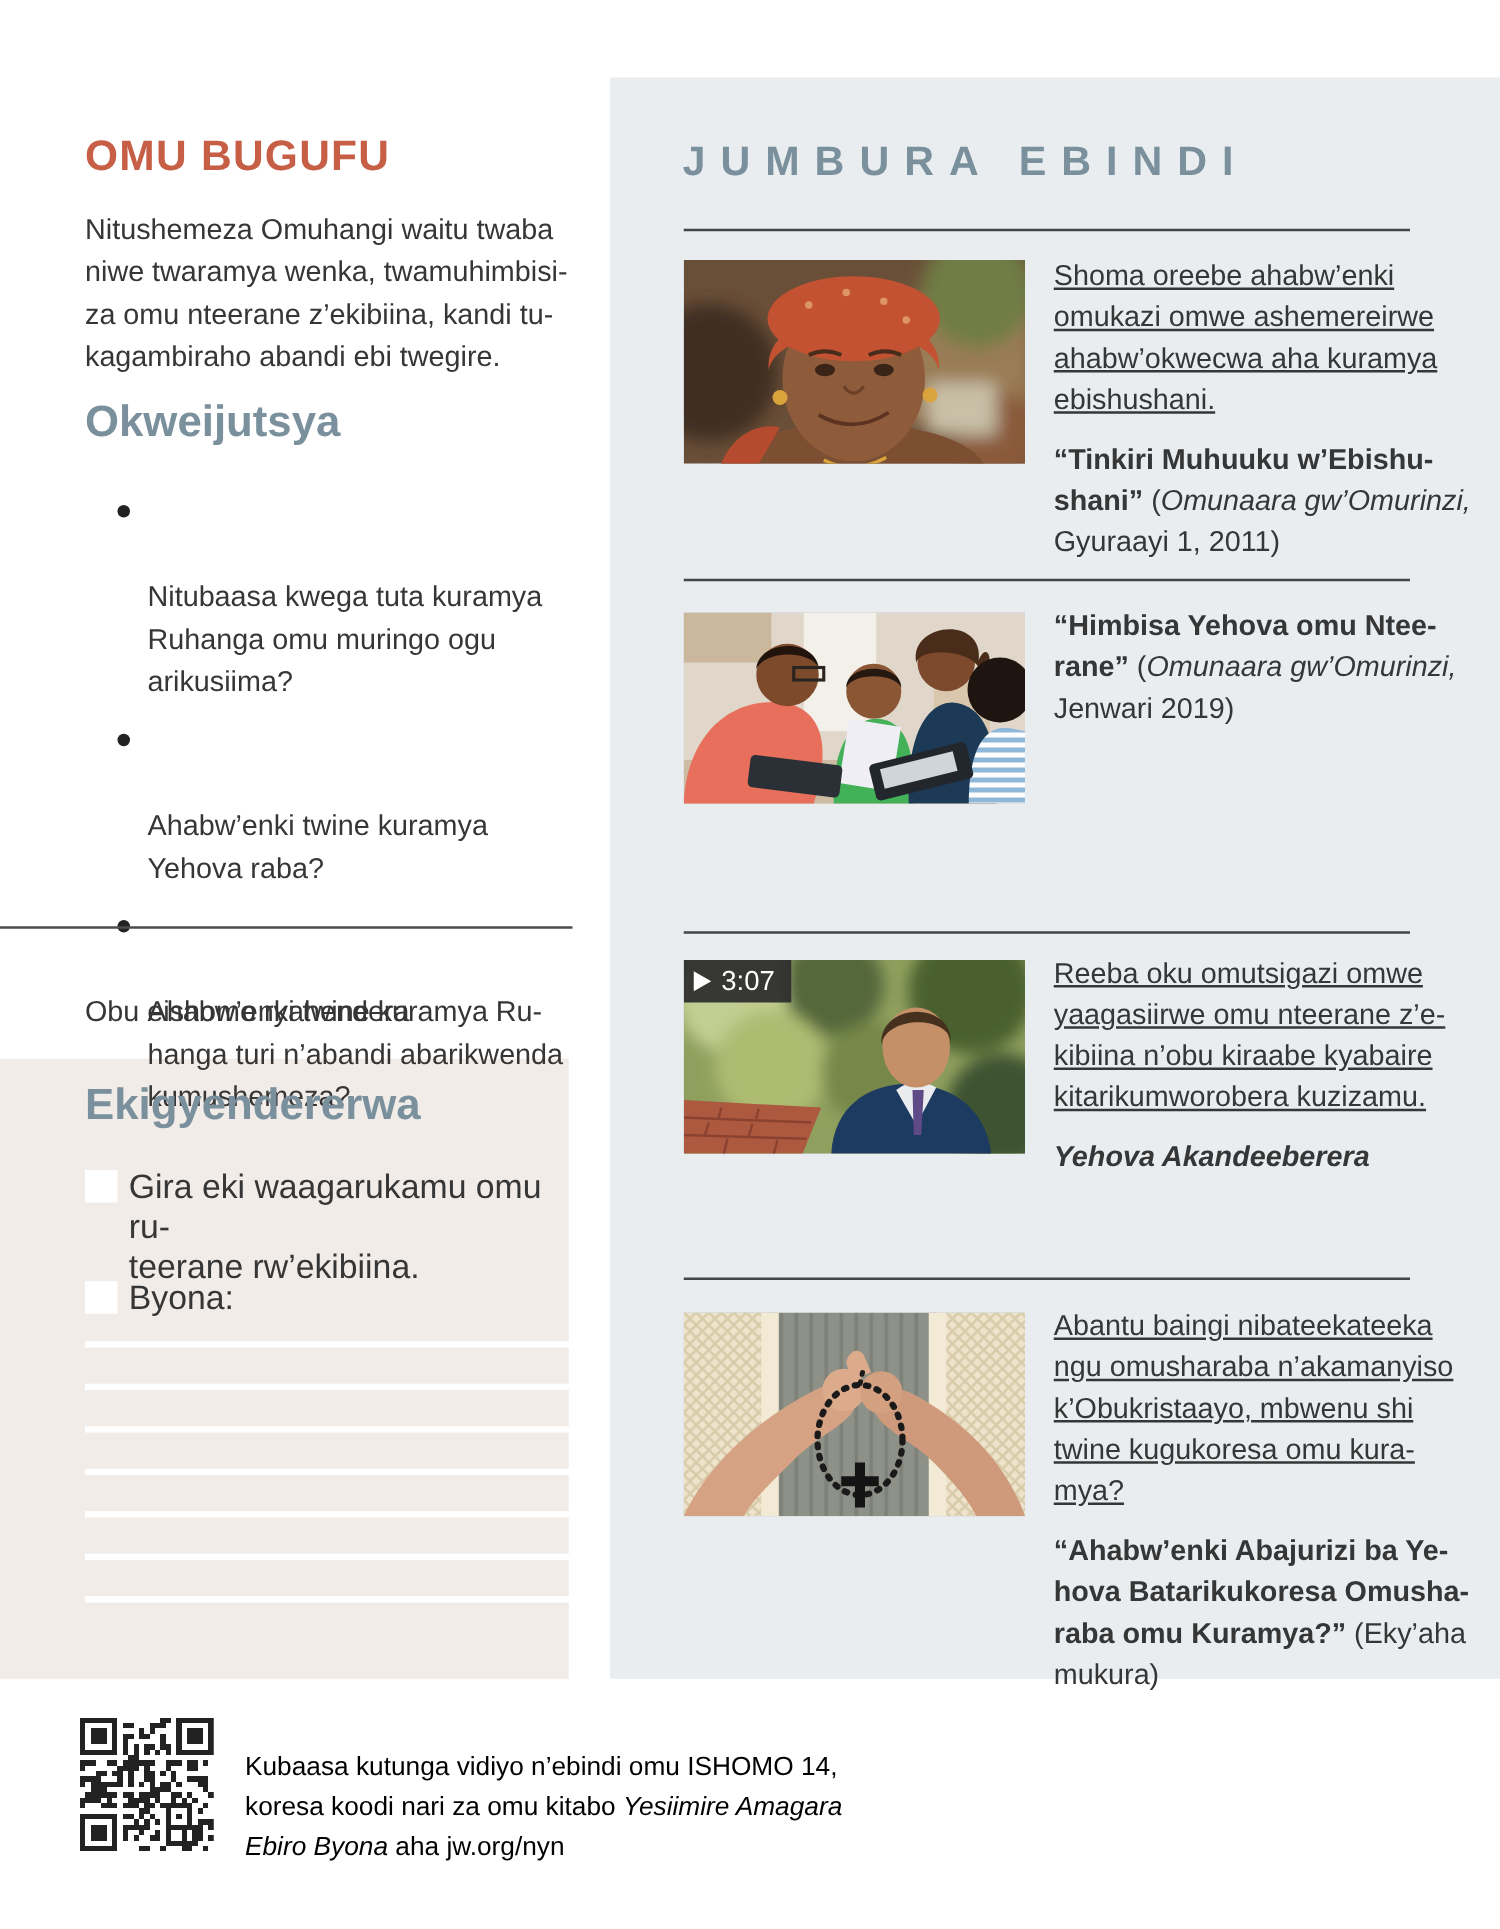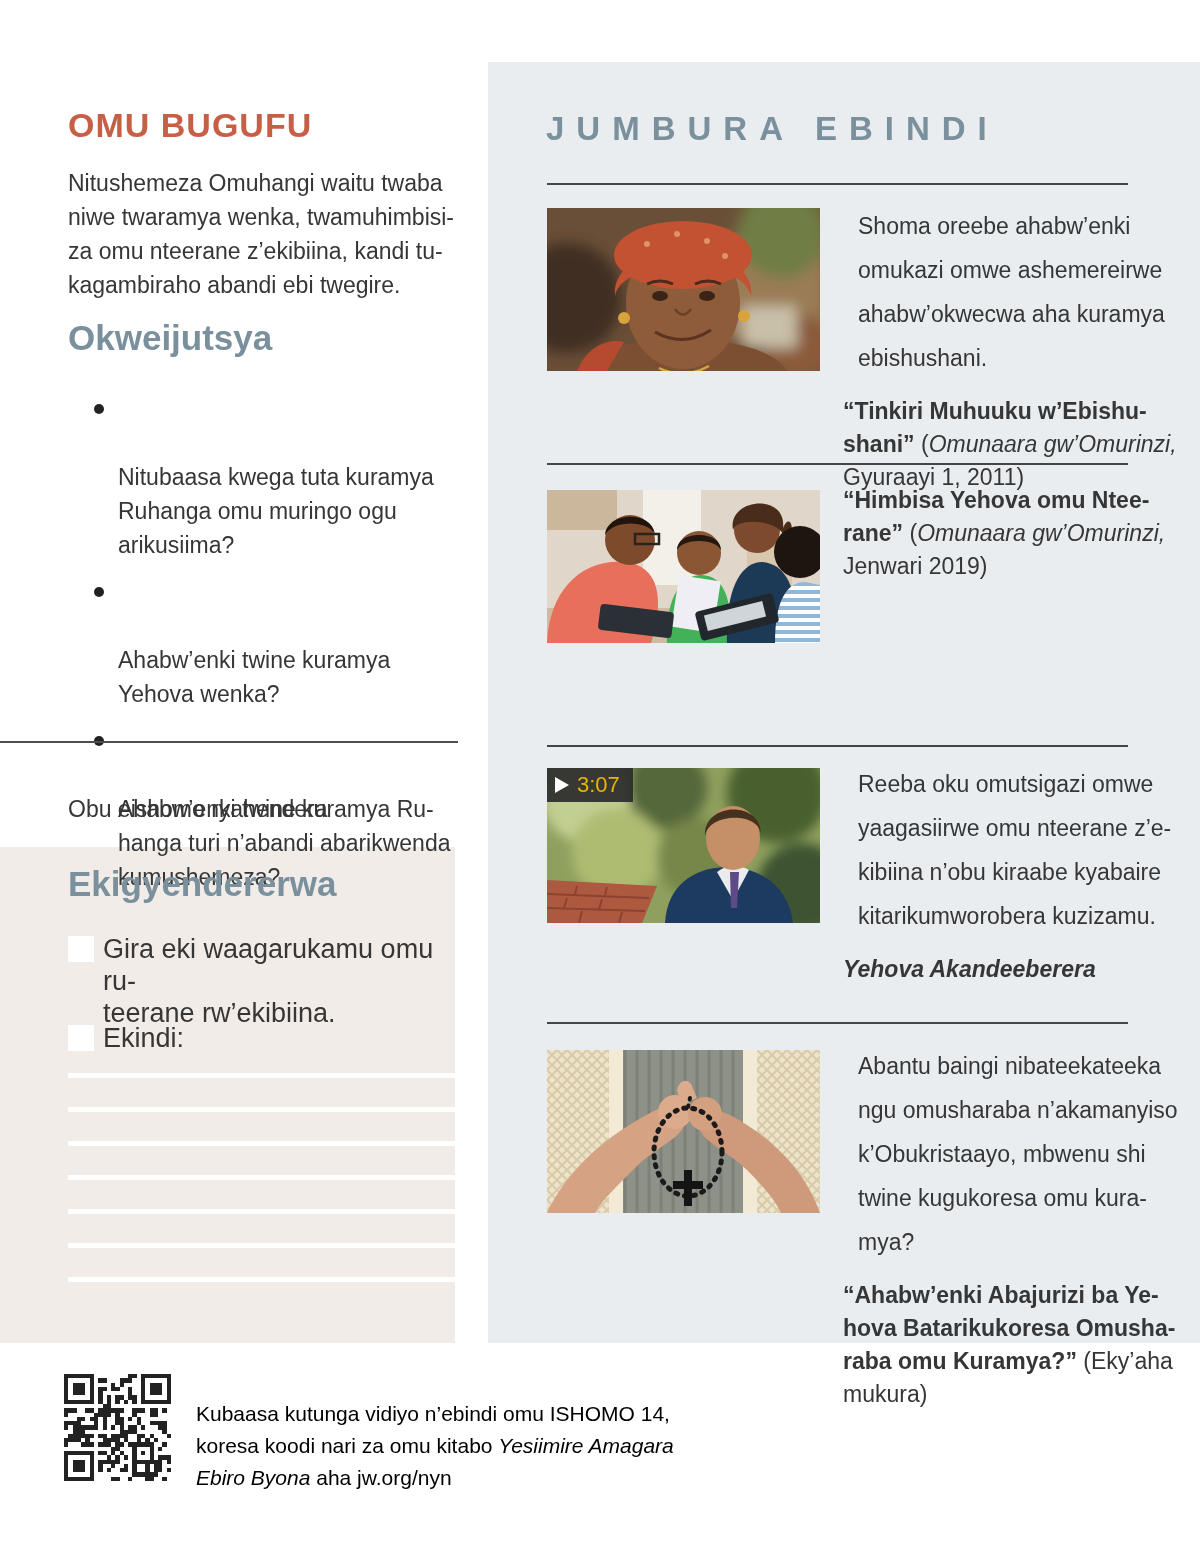--- a/index.html
+++ b/index.html
@@ -28,27 +28,27 @@
   .cb-row .cbtext{display:block;margin-left:35px;font-size:27px;line-height:32px;white-space:pre-line;}
   .row1{top:933px;}
   .row2{top:1022px;}
   .wline{left:68px;width:388px;height:5px;background:#ffffff;}
   
   .h-more{left:546px;top:110px;font-size:33px;font-weight:bold;letter-spacing:12px;color:#7a909d;}
   .sep{left:547px;width:581px;height:0;border-top:2px solid #454545;}
   .thumb{left:547px;width:273px;overflow:hidden;background:#cccccc;}
   .thumb svg{display:block;width:100%;height:100%;}
   .itext{left:843px;width:350px;}
-  .itext .body{margin:0 0 15px 15px;font-size:23px;line-height:44px;white-space:pre-line;}
+  .itext .body{margin:0 0 15px 0;font-size:23px;line-height:33px;white-space:pre-line;text-decoration:underline;}
   .itext .ref{margin:0;font-size:23px;line-height:33px;white-space:pre-line;}
   .b{font-weight:bold;}
   .i{font-style:italic;}
   .bi{font-weight:bold;font-style:italic;}
   .badge{position:absolute;left:0;top:0;display:flex;align-items:center;gap:8px;
-         padding:4px 13px 4px 8px;background:rgba(43,43,43,.92);color:#eab308;font-size:22px;}
+         padding:4px 13px 4px 8px;background:rgba(43,43,43,.92);color:#ffffff;font-size:22px;}
   .play{width:0;height:0;border-left:14px solid #fff;border-top:8px solid transparent;border-bottom:8px solid transparent;}
   
   .qr{left:64px;top:1374px;width:107px;height:107px;}
   .qr svg{display:block;width:100%;height:100%;shape-rendering:crispEdges;}
   .foot-text{left:196px;top:1398px;width:500px;font-size:21px;line-height:32px;color:#000000;white-space:pre-line;}
 </style>
 </head>
 <body>
 
 <div class="abs panel-gray"></div>
@@ -64,21 +64,21 @@
 <div class="abs bullets">
   <div class="bullet">
     <span class="dot"></span>
     <span>Nitubaasa kwega tuta kuramya
 Ruhanga omu muringo ogu
 arikusiima?</span>
   </div>
   <div class="bullet">
     <span class="dot"></span>
     <span>Ahabw’enki twine kuramya
-Yehova wenka?</span>
+Yehova raba?</span>
   </div>
   <div class="bullet">
     <span class="dot"></span>
     <span>Ahabw’enki twine kuramya Ru-
 hanga turi n’abandi abarikwenda
 kumushemeza?</span>
   </div>
 </div>
 
 <div class="abs left-div"></div>
@@ -86,21 +86,21 @@
 
 <div class="abs h-blue h-goal">Ekigyendererwa</div>
 
 <div class="abs cb-row row1">
   <span class="cbox"></span>
   <span class="cbtext">Gira eki waagarukamu omu ru-
 teerane rw’ekibiina.</span>
 </div>
 <div class="abs cb-row row2">
   <span class="cbox"></span>
-  <span class="cbtext">Ekindi:</span>
+  <span class="cbtext">Byona:</span>
 </div>
 
 <div class="abs wline" style="top:1073px"></div>
 <div class="abs wline" style="top:1107px"></div>
 <div class="abs wline" style="top:1141px"></div>
 <div class="abs wline" style="top:1175px"></div>
 <div class="abs wline" style="top:1209px"></div>
 <div class="abs wline" style="top:1243px"></div>
 <div class="abs wline" style="top:1277px"></div>
 

